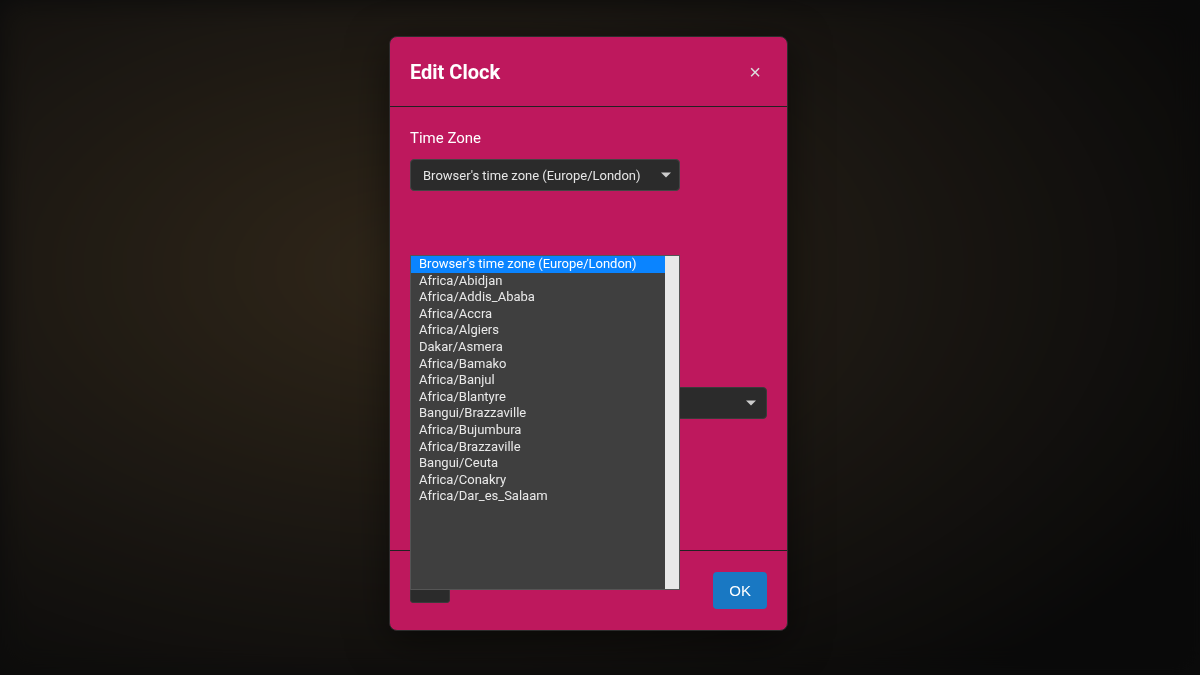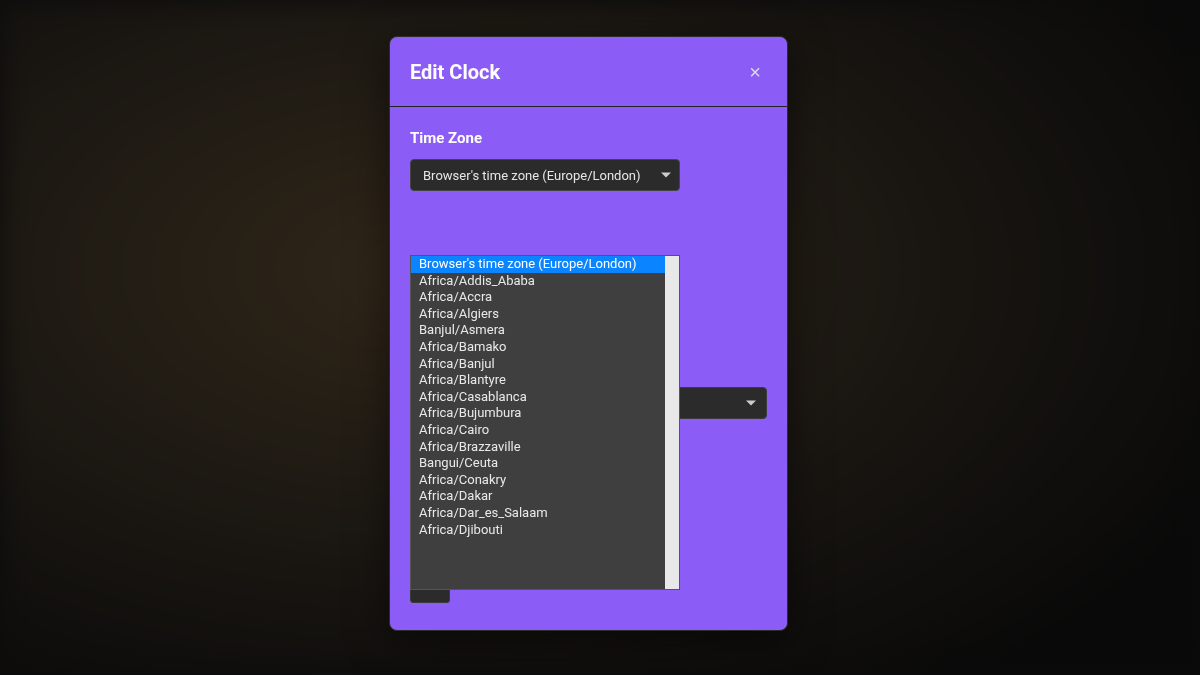--- a/index.html
+++ b/index.html
@@ -14,41 +14,41 @@
       background:
         radial-gradient(900px 520px at 35% 40%, #6b5638 0%, #3a3228 55%, #151515 100%);
       filter: blur(14px);
     }
     .overlay { position: absolute; inset: 0; background: rgba(0,0,0,0.55); }
 
     .modal {
       position: absolute;
       left: 389px; top: 36px;
       width: 399px; height: 595px;
-      background: #8b5cf6;
+      background: #be185d;
       border: 1px solid #2c2c2c;
       border-radius: 8px;
       display: flex; flex-direction: column;
       box-shadow: 0 10px 40px rgba(0,0,0,0.5);
     }
     .modal-header {
       height: 70px;
       display: flex; align-items: center; justify-content: space-between;
       padding: 0 20px;
       border-bottom: 1px solid #222;
     }
     .modal-title { color: #fff; font-size: 20px; font-weight: 700; }
     .close-btn {
       color: #ddd; font-size: 20px; line-height: 1; cursor: pointer;
       width: 24px; height: 24px; display:flex; align-items:center; justify-content:center;
       background: none; border: none;
     }
 
     .modal-body { padding: 22px 20px 0 20px; flex: 1; position: relative; }
-    .field-label { color: #fff; font-size: 15px; font-weight: 700; margin-bottom: 12px; }
+    .field-label { color: #fff; font-size: 15px; font-weight: 400; margin-bottom: 12px; }
 
     .select-control {
       position: relative;
       width: 270px; height: 32px;
       background: #2b2b2b;
       border: 1px solid #444;
       border-radius: 4px;
       display: flex; align-items: center;
       padding: 0 28px 0 12px;
       color: #e6e6e6; font-size: 13px;
@@ -142,34 +142,35 @@
 
     <div class="secondary-select">
       <span class="select-chevron"></span>
     </div>
 
     <div class="tray-stub"></div>
 
     <div class="dropdown">
       <div class="dropdown-list" id="dropdown-list">
           <div class="dropdown-option selected">Browser's time zone (Europe/London)</div>
+          <div class="dropdown-option">Africa/Abidjan</div>
           <div class="dropdown-option">Africa/Addis_Ababa</div>
           <div class="dropdown-option">Africa/Accra</div>
           <div class="dropdown-option">Africa/Algiers</div>
-          <div class="dropdown-option">Banjul/Asmera</div>
+          <div class="dropdown-option">Dakar/Asmera</div>
           <div class="dropdown-option">Africa/Bamako</div>
           <div class="dropdown-option">Africa/Banjul</div>
           <div class="dropdown-option">Africa/Blantyre</div>
-          <div class="dropdown-option">Africa/Casablanca</div>
+          <div class="dropdown-option">Bangui/Brazzaville</div>
           <div class="dropdown-option">Africa/Bujumbura</div>
-          <div class="dropdown-option">Africa/Cairo</div>
           <div class="dropdown-option">Africa/Brazzaville</div>
           <div class="dropdown-option">Bangui/Ceuta</div>
           <div class="dropdown-option">Africa/Conakry</div>
-          <div class="dropdown-option">Africa/Dakar</div>
           <div class="dropdown-option">Africa/Dar_es_Salaam</div>
-          <div class="dropdown-option">Africa/Djibouti</div>
         </div>
       <div class="dropdown-scrollbar"></div>
     </div>
   </div>
 
+  <div class="modal-footer">
+    <button class="ok-btn">OK</button>
+  </div>
 </div>
 
 </body></html>

